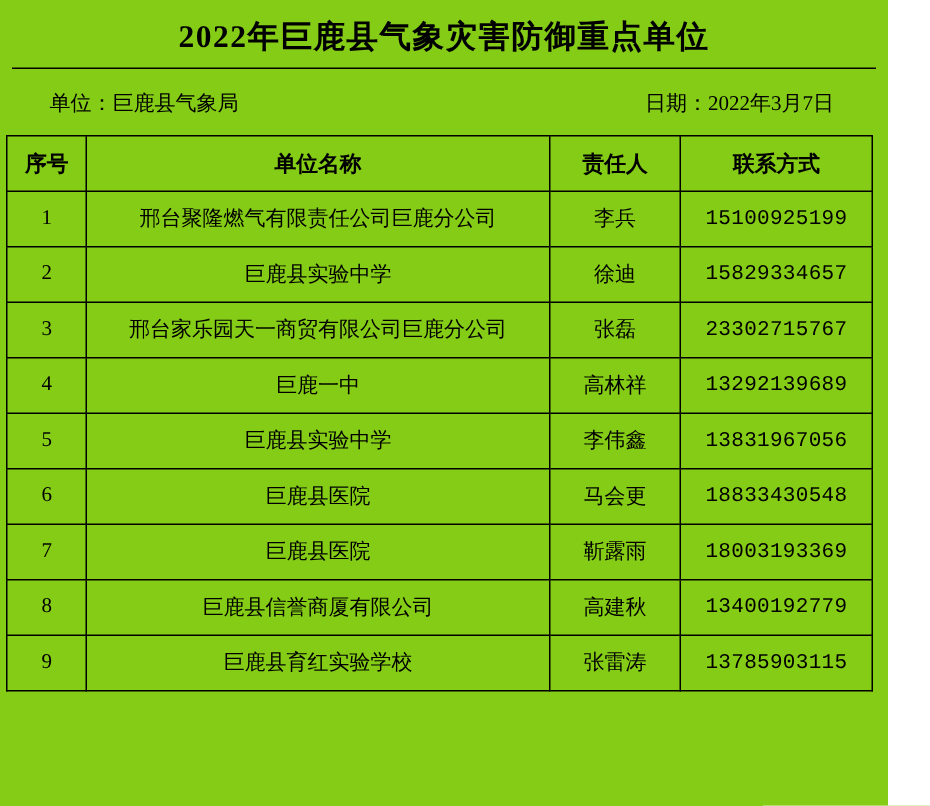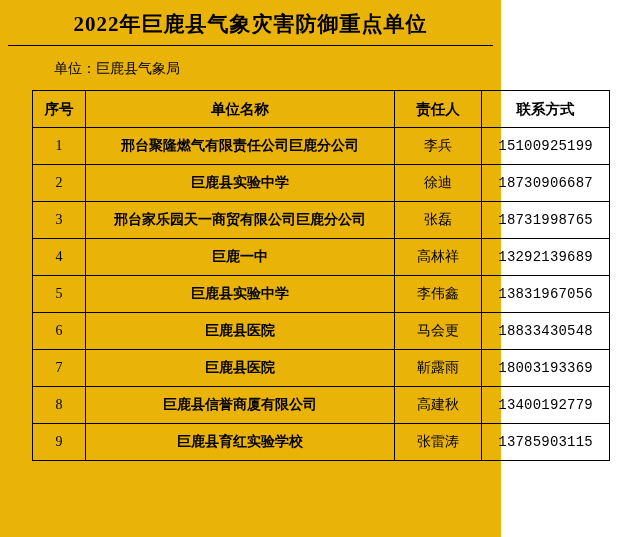--- a/index.html
+++ b/index.html
@@ -8,54 +8,54 @@
     background: #ffffff;
   }
   body {
     width: 620px;
     height: 537px;
     font-family: "Liberation Serif", "DejaVu Serif", serif;
     color: #000000;
     overflow: hidden;
   }
   .page {
-    width: 501px;
+    width: 592px;
     height: 537px;
     box-sizing: border-box;
     position: relative;
-    background: #eab308;
+    background: #84cc16;
   }
   .doc-title {
     text-align: center;
     font-size: 21px;
     font-weight: bold;
     letter-spacing: 1px;
     padding-top: 10px;
     padding-bottom: 6px;
     line-height: 1.4;
   }
   .title-rule {
     border-bottom: 1px solid #000;
     margin: 0 8px;
   }
   .meta-row {
     display: flex;
     justify-content: space-between;
     align-items: center;
     font-size: 14px;
-    padding: 14px 36px 12px 54px;
+    padding: 14px 36px 12px 33px;
     box-sizing: border-box;
   }
   .meta-left, .meta-right {
     white-space: nowrap;
   }
   table.main-table {
     border-collapse: collapse;
     width: 578px;
-    margin: 0 32px;
+    margin: 0 4px;
     table-layout: fixed;
   }
   table.main-table th,
   table.main-table td {
     border: 1px solid #000000;
     text-align: center;
     vertical-align: middle;
     font-size: 14px;
     height: 37px;
     padding: 0 2px;
@@ -66,37 +66,37 @@
   table.main-table th {
     font-weight: bold;
     font-size: 14.5px;
   }
   .col-no { width: 50px; }
   .col-name { width: 290px; }
   .col-person { width: 82px; }
   .col-contact { width: 120px; }
   td.cell-name {
     font-size: 14px;
-    font-weight: bold;
   }
   td.cell-contact {
     font-family: Liberation Mono, monospace;
     letter-spacing: 0.2px;
   }
 </style>
 </head>
 <body>
 
 <div class="page">
 
   <div class="doc-title">2022年巨鹿县气象灾害防御重点单位</div>
   <div class="title-rule"></div>
 
   <div class="meta-row">
     <div class="meta-left">单位：巨鹿县气象局</div>
+    <div class="meta-right">日期：2022年3月7日</div>
   </div>
 
   <table class="main-table">
     <colgroup>
       <col class="col-no">
       <col class="col-name">
       <col class="col-person">
       <col class="col-contact">
     </colgroup>
     <thead>
@@ -111,27 +111,27 @@
       <tr>
         <td>1</td>
         <td class="cell-name">邢台聚隆燃气有限责任公司巨鹿分公司</td>
         <td>李兵</td>
         <td class="cell-contact">15100925199</td>
       </tr>
       <tr>
         <td>2</td>
         <td class="cell-name">巨鹿县实验中学</td>
         <td>徐迪</td>
-        <td class="cell-contact">18730906687</td>
+        <td class="cell-contact">15829334657</td>
       </tr>
       <tr>
         <td>3</td>
         <td class="cell-name">邢台家乐园天一商贸有限公司巨鹿分公司</td>
         <td>张磊</td>
-        <td class="cell-contact">18731998765</td>
+        <td class="cell-contact">23302715767</td>
       </tr>
       <tr>
         <td>4</td>
         <td class="cell-name">巨鹿一中</td>
         <td>高林祥</td>
         <td class="cell-contact">13292139689</td>
       </tr>
       <tr>
         <td>5</td>
         <td class="cell-name">巨鹿县实验中学</td>

